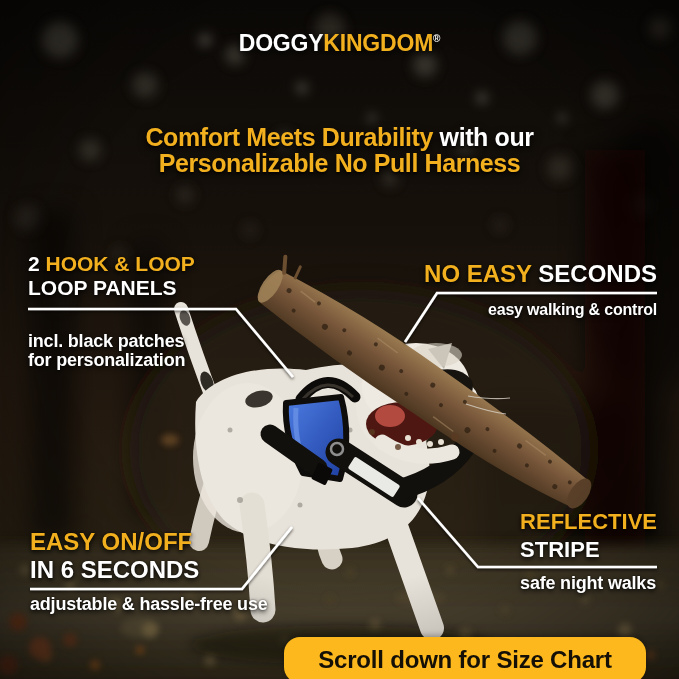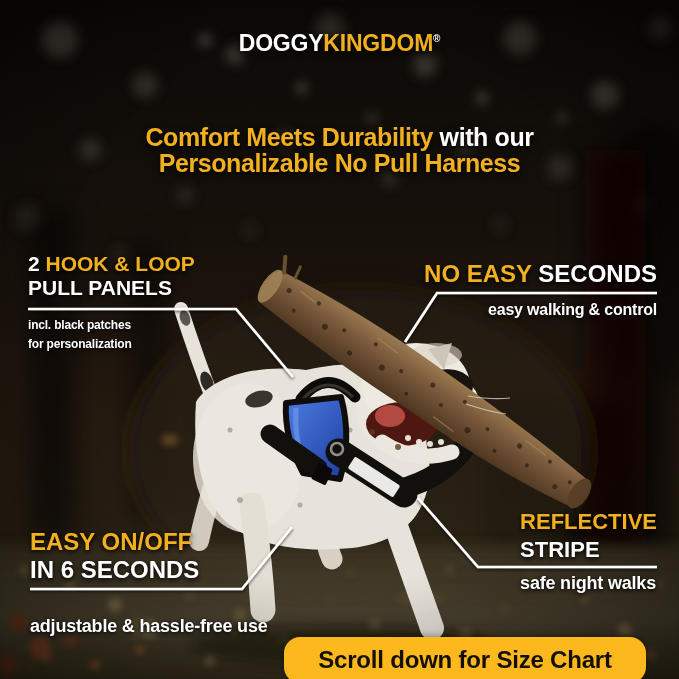--- a/index.html
+++ b/index.html
@@ -26,27 +26,27 @@
 
   .accent { color:#F2B01E; }
 
   .feature {
     position:absolute; z-index:5; color:#fff; font-weight:bold;
     text-shadow:0 2px 5px rgba(0,0,0,.9), 0 0 2px rgba(0,0,0,.6);
   }
   .feature .desc { font-weight:bold; letter-spacing:-0.2px; }
 
   .f-tl { left:28px; top:252px; font-size:21px; line-height:24px; }
-  .f-tl .desc { margin-top:16px; font-size:12px; line-height:19px; }
+  .f-tl .desc { margin-top:32px; font-size:18px; line-height:19px; }
 
   .f-tr { right:22px; top:260px; text-align:right; font-size:24px; line-height:28px; }
   .f-tr .desc { margin-top:8px; font-size:16px; }
 
   .f-bl { left:30px; top:528px; font-size:24px; line-height:28px; }
-  .f-bl .desc { margin-top:28px; font-size:18px; }
+  .f-bl .desc { margin-top:6px; font-size:18px; }
 
   .f-br { right:22px; top:508px; text-align:left; font-size:22px; line-height:28px; }
   .f-br .desc { margin-top:5px; font-size:18px; }
 
   .cta {
     position:absolute; z-index:6; left:284px; top:637px; width:362px; height:46px;
     background:#FCB81C; border-radius:16px;
     display:flex; align-items:center; justify-content:center;
     font-size:24px; font-weight:bold; color:#141007; letter-spacing:-0.2px;
     box-shadow:0 -1px 6px rgba(0,0,0,.35);
@@ -301,21 +301,21 @@
     <span>DOGGY</span><span class="accent">KINGDOM</span><sup>®</sup>
   </div>
 
   <div class="overlay headline">
     <div><span class="accent">Comfort Meets Durability</span><span> with our</span></div>
     <div class="accent">Personalizable No Pull Harness</div>
   </div>
 
   <div class="feature f-tl">
     <div><span>2 </span><span class="accent">HOOK &amp; LOOP</span></div>
-    <div>PULL PANELS</div>
+    <div>LOOP PANELS</div>
     <div class="desc">
       <div>incl. black patches</div>
       <div>for personalization</div>
     </div>
   </div>
 
   <div class="feature f-tr">
     <div><span class="accent">NO EASY</span><span> SECONDS</span></div>
     <div class="desc">easy walking &amp; control</div>
   </div>

